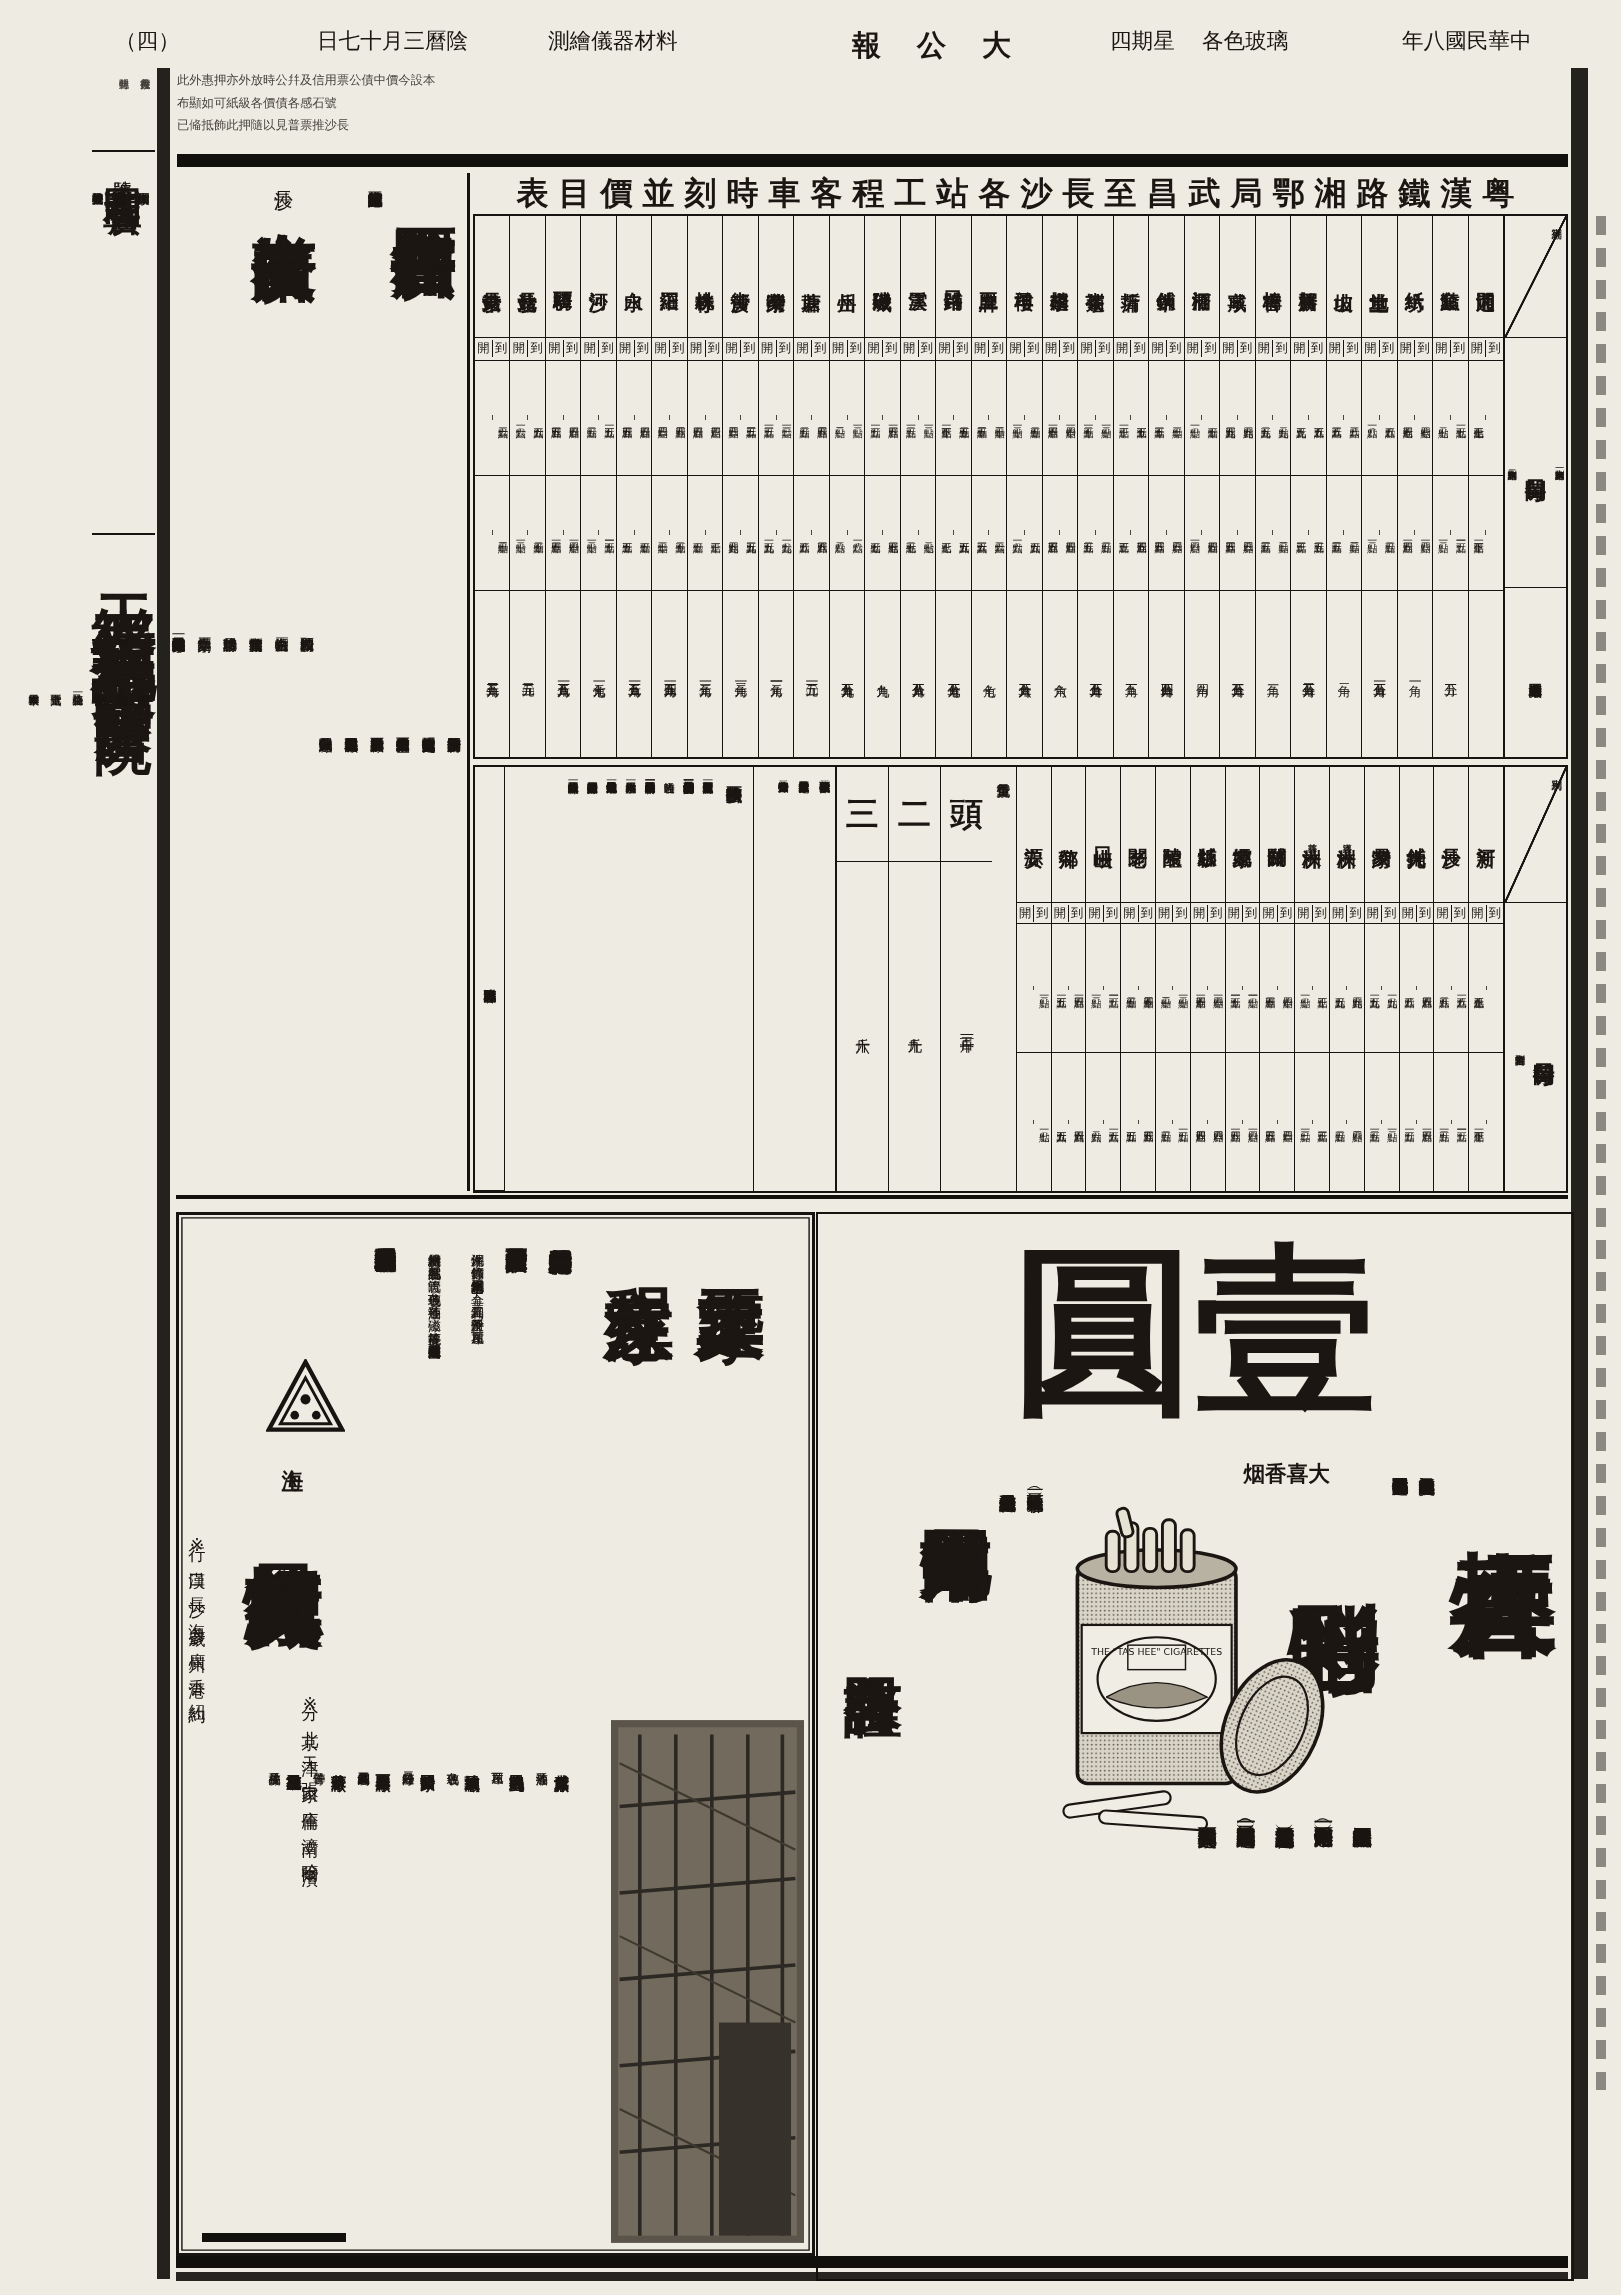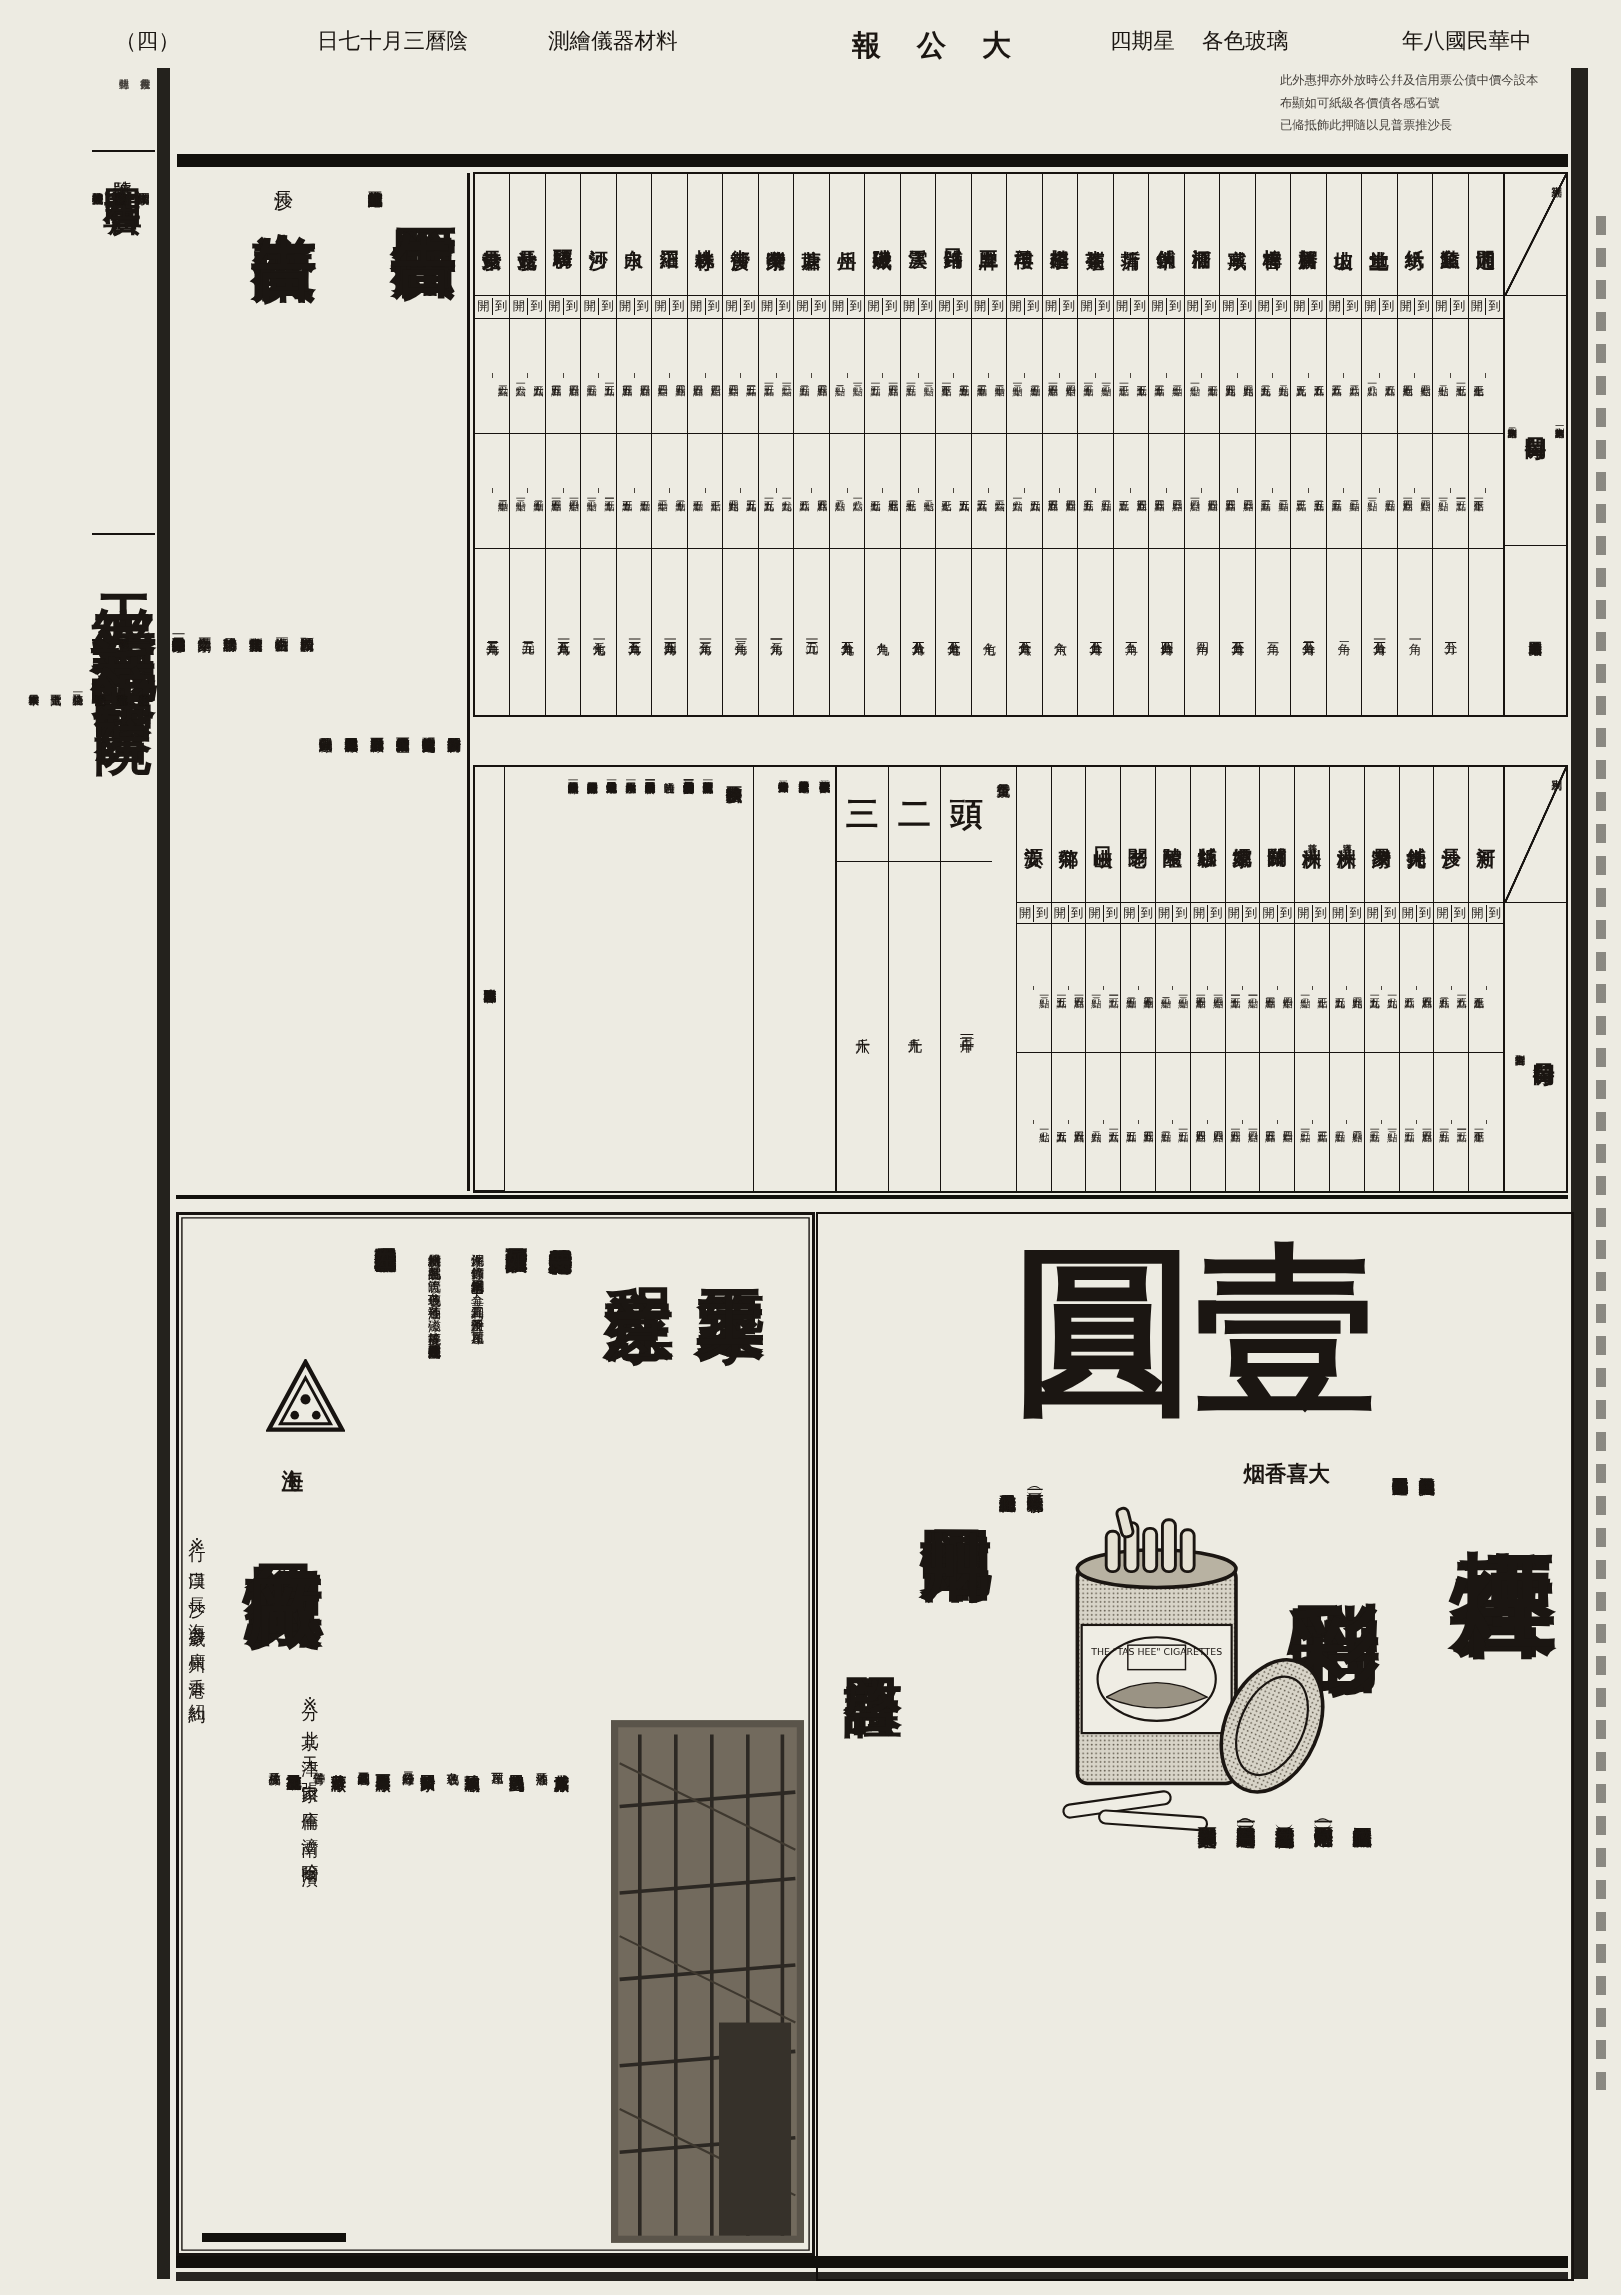--- a/index.html
+++ b/index.html
@@ -8,21 +8,21 @@
   .v{writing-mode:vertical-rl;}
   .rtlrow{display:flex;flex-direction:row-reverse;}
   .abs{position:absolute;}
   .serif{font-family:"DejaVu Serif",serif;}
   .bar{background:#12100c;}
   .smudge{opacity:.82;filter:blur(0.3px);}
   
   .mast span{position:absolute;top:0;font-size:21.6px;white-space:nowrap;}
   .mast .paper{font-size:29px;font-weight:bold;}
   
-  .banner{display:flex;flex-direction:column;align-items:flex-end;}
+  .banner{display:flex;flex-direction:column;align-items:flex-start;}
   .banner-notes{width:288px;font-size:12.3px;line-height:1.85;}
   .banner-big{flex:1;text-align:right;font-size:68px;font-weight:bold;letter-spacing:30px;white-space:nowrap;}
   
   .tbl{border:2.9px solid #171310;background:#edebe2;display:flex;flex-direction:row;}
   .stcols{flex:1;display:flex;flex-direction:row-reverse;}
   .stcol{flex:1;border-left:1.4px solid #171310;display:flex;flex-direction:column;min-width:0;}
   .stcol:last-child{border-left:none;}
   .cell{border-bottom:1.4px solid #171310;display:flex;align-items:center;justify-content:center;overflow:hidden;}
   .cell:last-child{border-bottom:none;}
   .stname{font-size:19px;line-height:1.12;font-weight:bold;}
@@ -158,20 +158,21 @@
           <div class="c" style="font-size:13.7px;">售葉氏觀古堂精刊書籍</div>
           <div class="c" style="font-size:13.7px;">移居對聯輓聯詩牋</div>
           <div class="c" style="font-size:13.7px;">文字鐫刻牙石印章</div>
           <div class="c" style="font-size:13.7px;">先後遲速約日取件書籍如一家藏舊本字畫各種古物器皿亦任寄售</div>
         </div>
     </div>
   </div>
   <div class="abs" style="left:468px;top:173px;width:2.2px;height:1018px;background:#171310;"></div>
 
   <div class="abs" style="left:473px;top:172px;width:1095px;height:588px;">
+    <div class="serif" style="height:42px;font-size:32px;font-weight:bold;letter-spacing:10px;text-align:center;white-space:nowrap;overflow:hidden;">表目價並刻時車客程工站各沙長至昌武局鄂湘路鐵漢粤</div>
     <div class="tbl" style="height:541px;">
       <div class="stcols">
 
           <div class="stcol">
             <div class="cell v stname" style="height:121px;">通湘門</div>
             <div class="cell kd" style="height:21.6px;">
               <div>開</div>
               <div>到</div>
             </div>
             <div class="cell pair" style="height:114px;">

